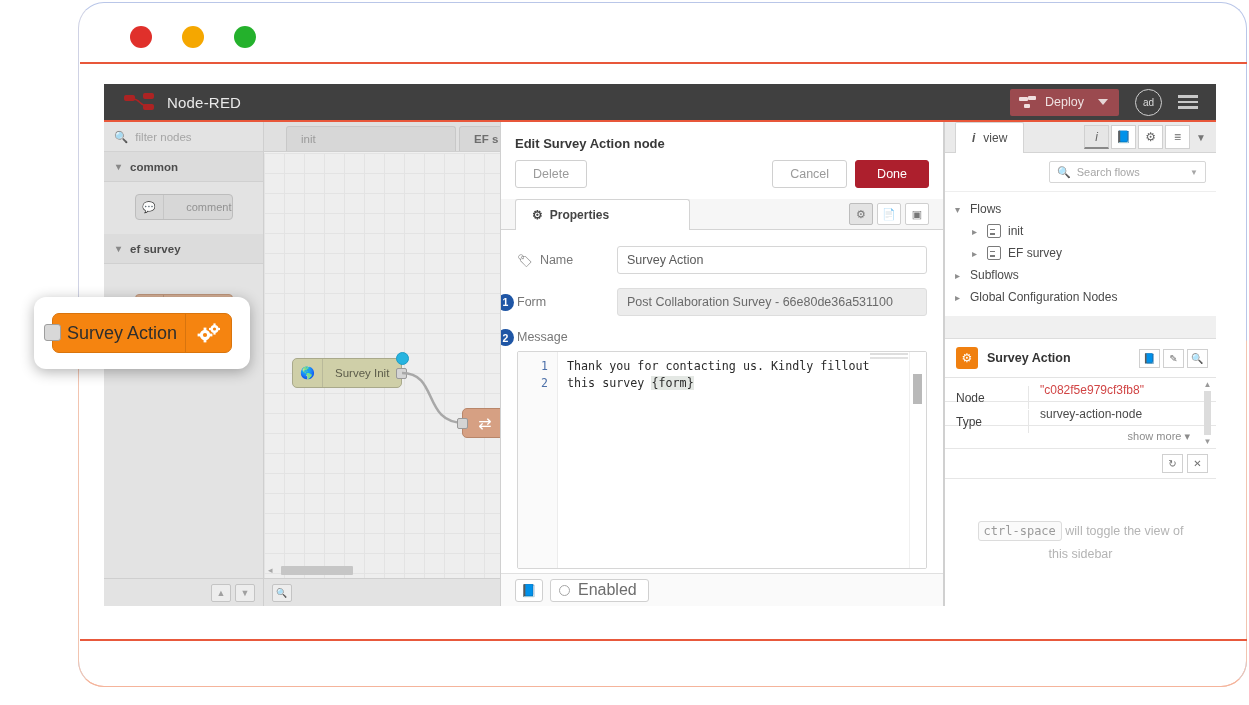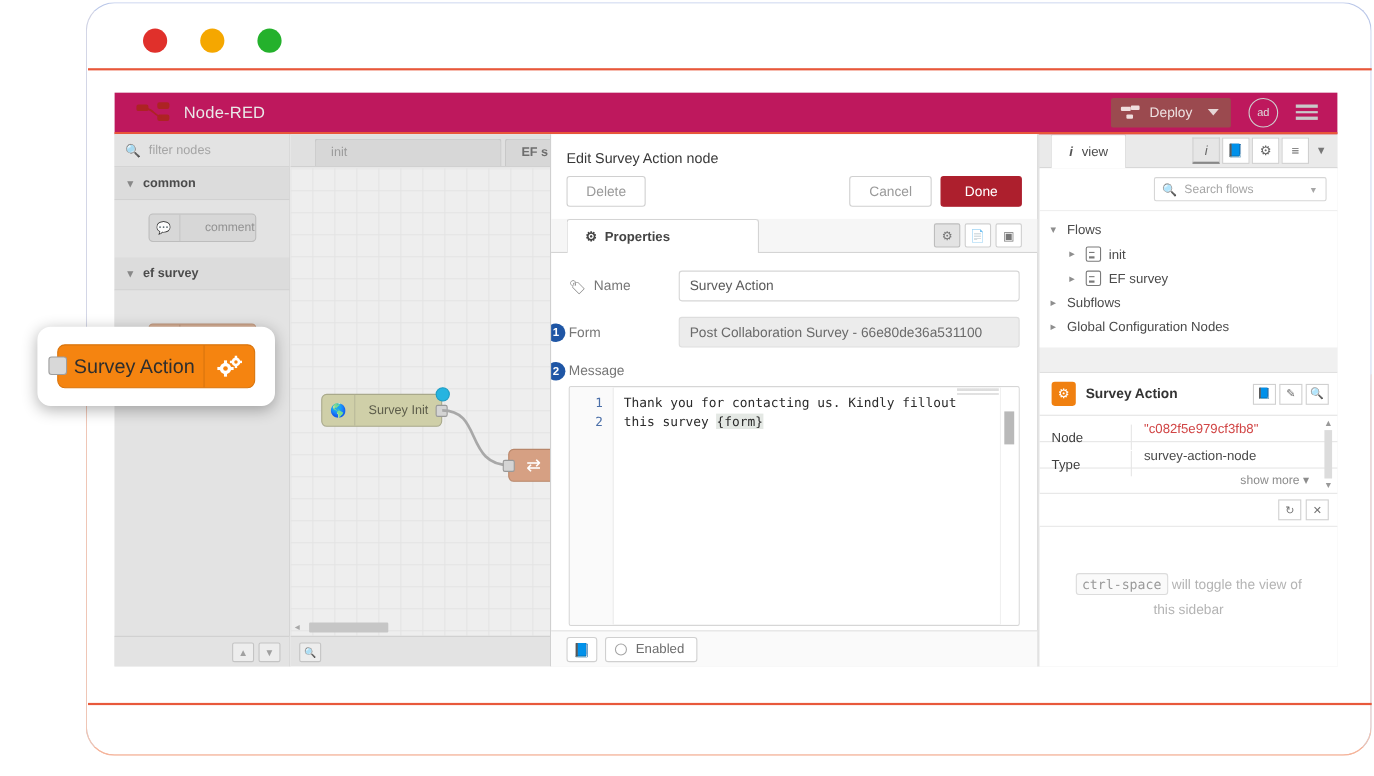--- a/index.html
+++ b/index.html
@@ -45,21 +45,21 @@
   }
 
   
   .app {
     position: absolute; left: 104px; top: 84px;
     width: 1112px; height: 522px;
     background: #f3f3f3;
     overflow: hidden;
   }
   .nr-header {
-    height: 38px; background: #be185d;
+    height: 38px; background: #404040;
     display: flex; align-items: center;
     border-bottom: 2px solid #e8573a;
     position: relative;
   }
   .nr-logo-icon { margin-left: 20px; width: 34px; height: 18px; position: relative; }
   .nr-logo-icon i {
     position: absolute; background: #ad2323; border-radius: 2px; display: block;
   }
   .nr-logo-icon i.a { width: 11px; height: 6px; left: 0; top: 2px; }
   .nr-logo-icon i.b { width: 11px; height: 6px; left: 19px; top: 0px; }
@@ -176,21 +176,21 @@
   }
   .hscroll-thumb { height: 9px; width: 72px; background: #c6c6c6; border-radius: 1px; margin-left: 8px; }
 
   
   .dialog {
     position: absolute; left: 396px; top: 38px;
     width: 444px; height: 484px;
     background: #fff; border-left: 1px solid #d0d0d0; border-right: 1px solid #d0d0d0;
     z-index: 30; display: flex; flex-direction: column;
   }
-  .dlg-title { padding: 14px 0 9px 14px; font-size: 13px; font-weight: normal; color: #383838; }
+  .dlg-title { padding: 14px 0 9px 14px; font-size: 13px; font-weight: bold; color: #383838; }
   .dlg-actions {
     display: flex; padding: 0 14px 11px 14px; gap: 8px;
   }
   .btn {
     height: 28px; padding: 0 17px; border: 1px solid #d0d0d0; background: #fff;
     border-radius: 3px; font-size: 12.5px; color: #9a9a9a; display:flex; align-items:center;
   }
   .btn.primary { background: #ad1f2d; border-color: #ad1f2d; color: #fff; padding: 0 21px; }
   .spacer { flex: 1; }
   .tabs-row {
@@ -249,21 +249,21 @@
     background: linear-gradient(to bottom,#d8d8d8 0 2px,transparent 2px 4px,#dcdcdc 4px 6px,transparent 6px);
     opacity: .85;
   }
   .dlg-foot {
     height: 33px; border-top: 1px solid #e0e0e0; display: flex; align-items: center;
     padding: 0 14px; gap: 7px; background: #fafafa;
   }
   .chip {
     height: 23px; border: 1px solid #d0d0d0; border-radius: 3px; background: #fff;
     display: flex; align-items: center; gap: 8px; padding: 0 11px 0 8px;
-    font-size: 12px; color: #6d6d6d;
+    font-size: 16px; color: #6d6d6d;
   }
   .radio-o { width: 11px; height: 11px; border: 1.5px solid #a5a5a5; border-radius: 50%; }
 
   
   .sidebar { width: 272px; background: #f6f6f6; border-left: 1px solid #d0d0d0;
              display: flex; flex-direction: column; }
   .sb-tabs { display: flex; align-items: center; height: 31px; background: #eaeaea;
              border-bottom: 1px solid #d4d4d4; padding-left: 10px; }
   .sb-tab {
     height: 31px; background: #fff; border: 1px solid #d4d4d4; border-bottom: none;

